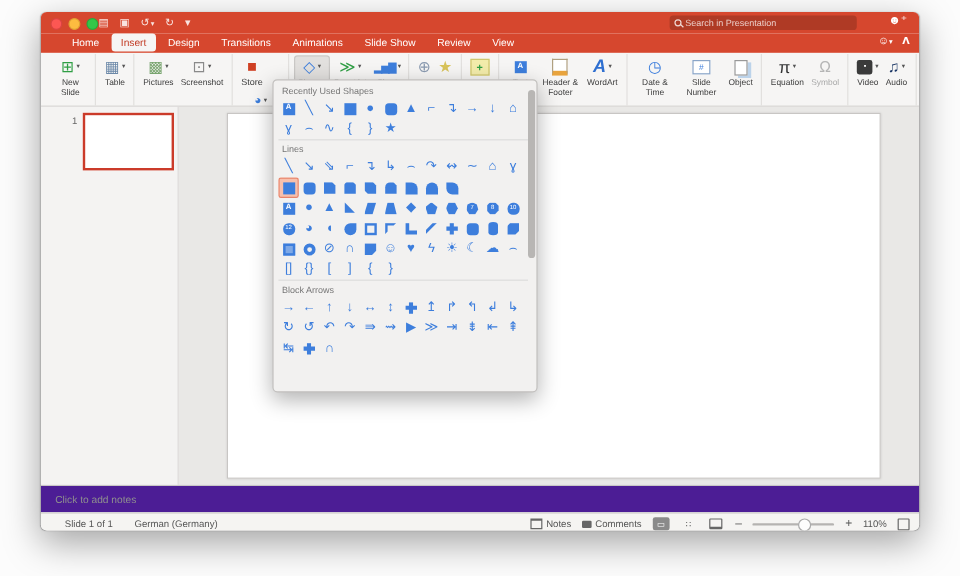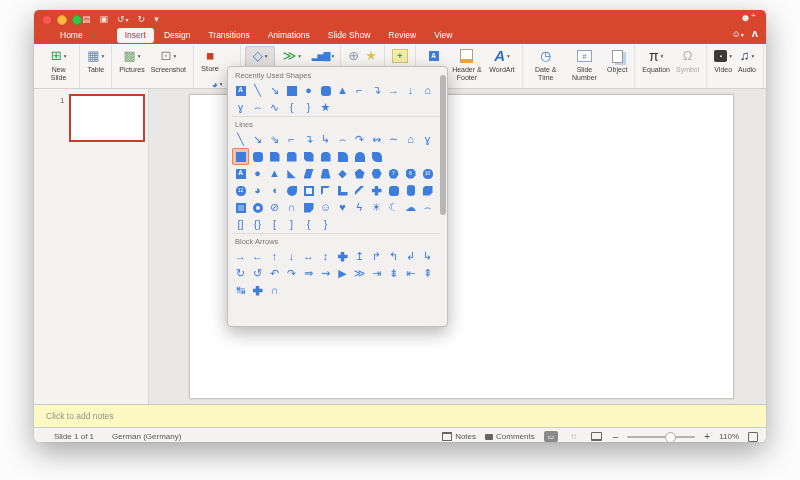--- a/index.html
+++ b/index.html
@@ -20,21 +20,21 @@
   .wtitle{position:absolute;left:0;right:0;top:3px;text-align:center;color:#fff;font-size:9px;font-weight:bold;}
   .searchbox{position:absolute;right:52px;top:3px;width:148px;height:12px;background:rgba(0,0,0,.18);border-radius:3px;
              display:flex;align-items:center;padding:0 4px;color:rgba(255,255,255,.75);font-size:7.5px;gap:3px;}
   .mag{position:relative;width:6px;height:6px;flex:0 0 auto;}
   .mag::before{content:"";position:absolute;left:0;top:0;width:4px;height:4px;border:1px solid rgba(255,255,255,.8);border-radius:50%;}
   .mag::after{content:"";position:absolute;left:4.5px;top:4.5px;width:2.5px;height:1px;background:rgba(255,255,255,.8);transform:rotate(45deg);}
   .share{position:absolute;right:10px;top:2px;color:#fff;font-size:10px;}
   
   .tabrow{position:relative;height:16px;background:#d6472e;display:flex;align-items:flex-end;padding-left:18px;gap:2px;}
   .tab{color:#fff;font-size:8.5px;font-weight:normal;padding:2px 8px 3px;border-radius:3px;margin-bottom:1px;}
-  .tab.active{background:#f6f5f4;color:#c23b24;margin-left:24px;}
+  .tab.active{background:#f6f5f4;color:#c23b24;}
   .tabrow-right{position:absolute;right:8px;top:1px;color:#fff;font-size:9px;display:flex;gap:8px;align-items:center;}
   .tabrow-right .sm{font-size:9px;}
   .tabrow-right .car{font-size:6px;}
   .tabrow-right .col{font-size:8px;font-weight:bold;}
   
   .ribbon{height:43px;background:#f6f5f4;border-bottom:1px solid #d4d2d0;display:flex;align-items:stretch;padding:1px 2px 0 4px;}
   .rgroup{display:flex;align-items:flex-start;border-right:1px solid #e2e0de;padding:1px 4px 0;}
   .rgroup.stack{flex-direction:column;justify-content:flex-start;padding-top:4px;gap:4px;}
   .rbtn{display:flex;flex-direction:column;align-items:center;padding:1px 3px;border-radius:3px;}
   .rbtn.active{background:#e2e0de;box-shadow:inset 0 0 0 1px #cac8c6;}
@@ -103,21 +103,21 @@
   .bx-video{background:#3a3a3a;border-radius:2px;width:13px;height:12px;}
   .bx-video .bt{color:#fff;font-size:6px;}
   
   .content{position:relative;height:315px;display:flex;}
   .thumbs{width:114px;background:#f4f3f2;border-right:1px solid #dad8d6;position:relative;}
   .thumb-num{position:absolute;left:26px;top:7px;font-size:8px;color:#666;}
   .thumb{position:absolute;left:35px;top:5px;width:72px;height:44px;background:#fff;border:2px solid #cb3b2a;}
   .canvas{flex:1;background:#e9e8e6;position:relative;}
   .slide{position:absolute;left:40px;top:5px;width:543px;height:303px;background:#fff;border:1px solid #c8c6c4;box-shadow:0 0 2px rgba(0,0,0,.12);}
   
-  .notesbar{height:22px;background:#fef9c3;border-top:1px solid #c9c7c5;display:flex;align-items:center;padding-left:12px;}
+  .notesbar{height:22px;background:#4c1d95;border-top:1px solid #c9c7c5;display:flex;align-items:center;padding-left:12px;}
   .notesbar span{font-size:8.5px;color:#8f8f8f;}
   
   .statusbar{height:17px;background:#f5f4f2;border-top:1px solid #cfcdcb;display:flex;align-items:center;font-size:8px;color:#555;padding:0 8px;}
   .sb-left{display:flex;gap:18px;padding-left:12px;}
   .sb-right{margin-left:auto;display:flex;align-items:center;gap:9px;text-align:center;}
   .sb-item{display:flex;align-items:center;gap:3px;}
   .nts{width:8px;height:6px;border:1px solid #666;border-top:2px solid #666;}
   .cmt{width:8px;height:6px;background:#666;border-radius:1px;}
   .viewbtn{width:14px;height:11px;border-radius:2px;display:flex;align-items:center;justify-content:center;font-size:7px;color:#555;}
   .viewbtn.sel{background:#8a8a8a;color:#fff;}
@@ -150,20 +150,24 @@
         <span class="tl y"></span>
         <span class="tl g"></span>
       </div>
       <div class="qicons">
           <span>▤</span>
           <span>▣</span>
           <span>↺<span class="qcaret">▾</span></span>
           <span>↻</span>
           <span>▾</span>
         </div>
+      <div class="searchbox">
+        <span class="mag"></span>
+        <span>Search in Presentation</span>
+      </div>
       <div class="share">☻⁺</div>
     </div>
 
     <div class="tabrow">
       <div class="tab">Home</div>
         <div class="tab active">Insert</div>
         <div class="tab">Design</div>
         <div class="tab">Transitions</div>
         <div class="tab">Animations</div>
         <div class="tab">Slide Show</div>

